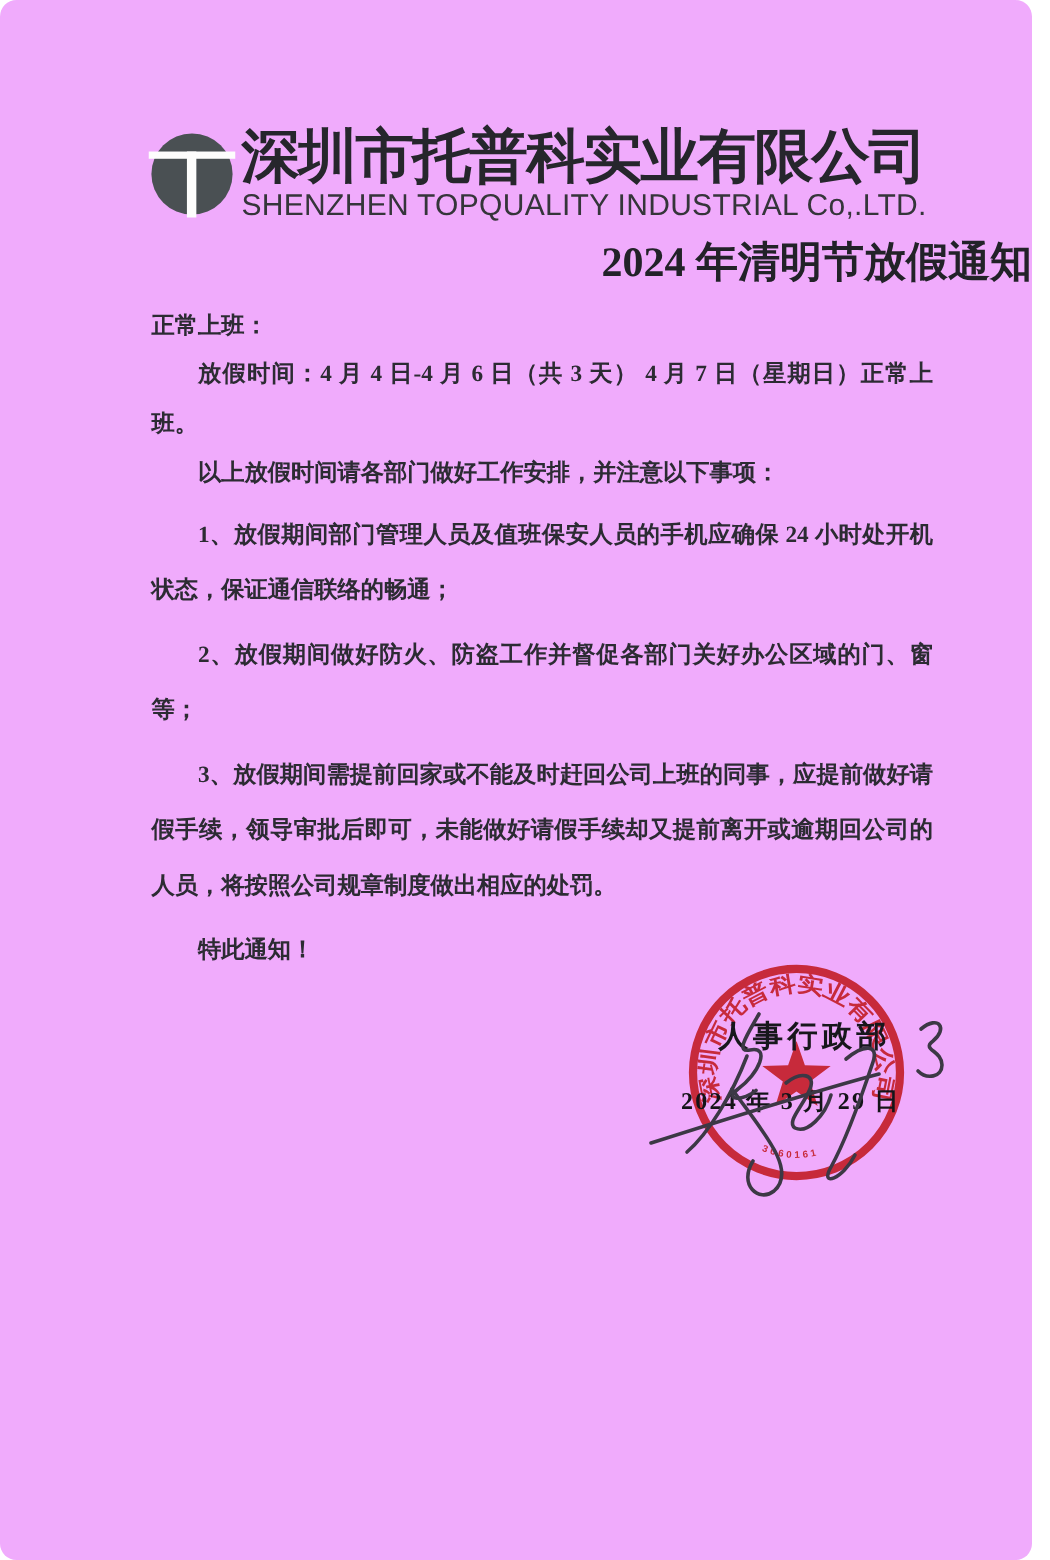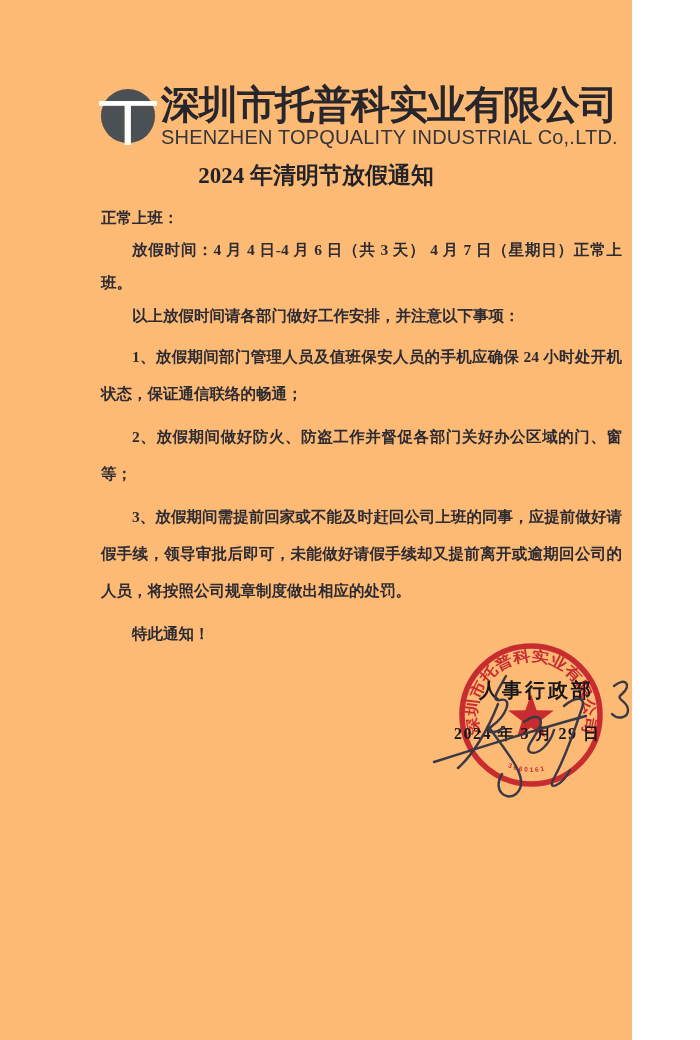--- a/index.html
+++ b/index.html
@@ -1,23 +1,24 @@
 <!DOCTYPE html>
 <html><head>
 <meta charset="utf-8">
 <style>
   html, body { margin: 0; padding: 0; background: #ffffff; }
   .page {
     position: relative;
-    width: 632px;
+    width: 688px;
     height: 1040px;
-    background: #fdba74;
+    background: #f0abfc;
     overflow: hidden;
     font-family: "Liberation Serif", "DejaVu Serif", serif;
     color: #2c2b33;
+    border-radius: 11px;
   }
   
   .header {
     display: flex;
     align-items: flex-start;
     margin: 84px 0 0 99px;
   }
   .logo { width: 58px; height: 58px; flex: 0 0 auto; margin-top: 3px; }
   .names { margin-left: 4px; }
   .name-zh {
@@ -31,22 +32,22 @@
   .name-en {
     font-family: "Liberation Sans", "DejaVu Sans", sans-serif;
     font-size: 20px;
     line-height: 23px;
     letter-spacing: 0.2px;
     color: #35353a;
     white-space: nowrap;
   }
   .title {
     margin: 12px 0 0 0;
-    text-align: center;
-    font-size: 23px;
+    text-align: right;
+    font-size: 28px;
     line-height: 30px;
     font-weight: 700;
     color: #222228;
   }
   
   .body {
     width: 521px;
     margin: 12px 0 0 101px;
     font-size: 15.5px;
     font-weight: 600;

